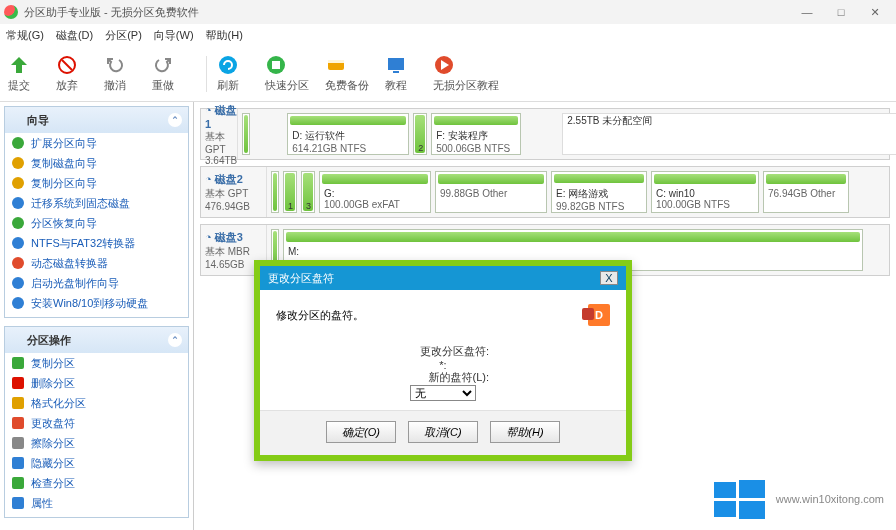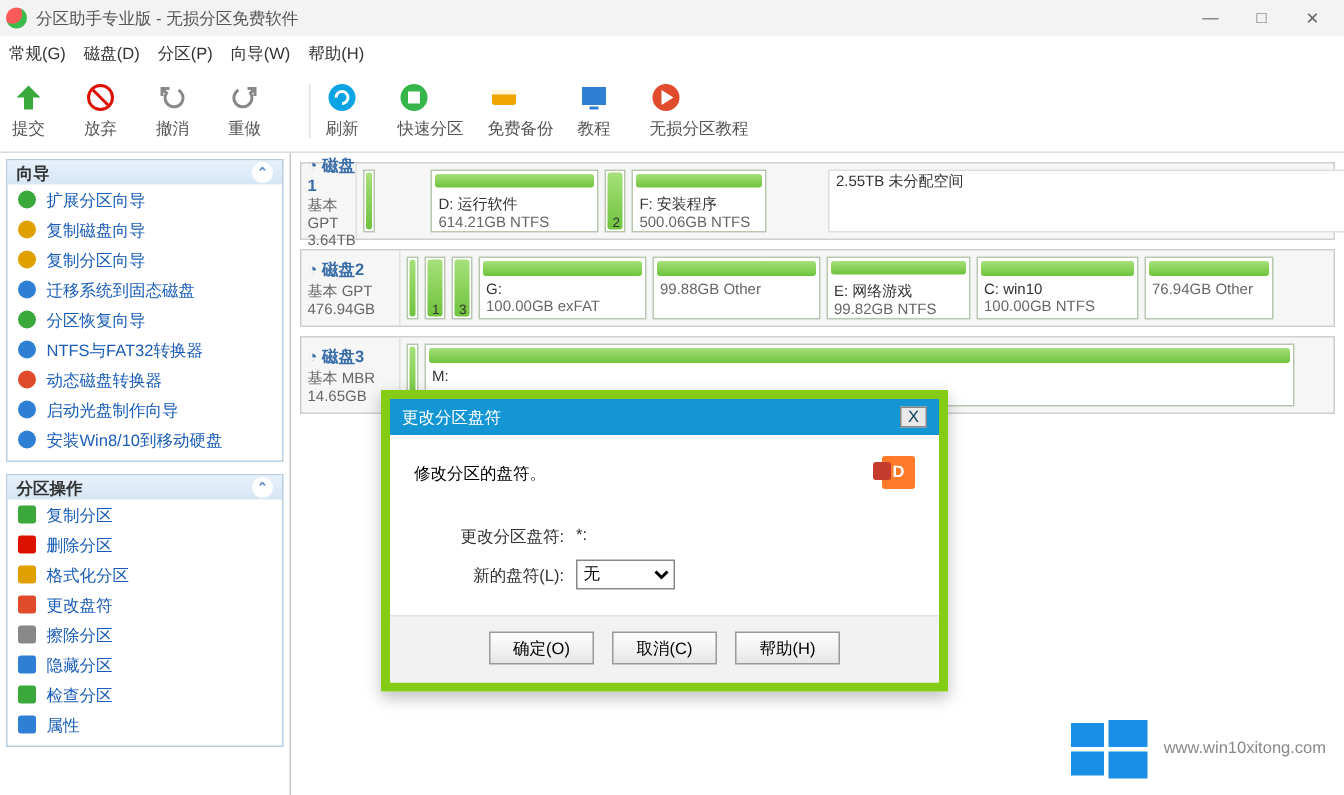--- a/index.html
+++ b/index.html
@@ -22,21 +22,21 @@
 .tb-btn .lbl { font-size: 11px; }
 .tb-sep { width: 1px; height: 36px; background: #e0e0e0; margin: 0 6px; }
 .tb-icon { width: 22px; height: 22px; display: inline-flex; justify-content: center; align-items: center; }
 
 
 .content { display: flex; height: calc(530px - 24px - 22px - 56px); }
 
 
 .sidebar { width: 194px; background: #fff; border-right: 1px solid #ccc; padding: 4px 4px 4px 4px; overflow: hidden; }
 .panel { border: 1px solid #b8cde0; margin-bottom: 8px; padding-bottom: 4px; }
-.panel-head { background: linear-gradient(#e8f1fb, #d6e6f6); height: 16px; display: flex; align-items: center; padding: 0 6px; font-weight: bold; color: #333; position: relative; }
+.panel-head { background: linear-gradient(#e8f1fb, #d6e6f6); height: 26px; display: flex; align-items: center; padding: 0 22px; font-weight: bold; color: #333; position: relative; }
 .panel-head .chev { position: absolute; right: 6px; width: 14px; height: 14px; border-radius: 50%; background: #fff; display: inline-flex; align-items: center; justify-content: center; color: #6a8fc3; font-size: 9px; }
 .panel-item { height: 20px; display: flex; align-items: center; padding: 0 6px; gap: 6px; color: #1a5db8; cursor: default; }
 .panel-item .pi-icon { width: 14px; height: 14px; display: inline-block; }
 
 
 .main { flex: 1; padding: 6px; background: #fff; overflow: hidden; }
 .disk-row { border: 1px solid #cfcfcf; background: #f6f6f6; margin-bottom: 6px; display: flex; height: 52px; }
 .disk-left { width: 66px; display: flex; flex-direction: column; justify-content: center; padding-left: 4px; color: #5d7a99; border-right: 1px solid #e0e0e0; }
 .disk-left .dname { font-weight: bold; color: #3a6ea8; }
 .disk-left .dtype { font-size: 10px; color: #666; }
@@ -50,26 +50,26 @@
 .part.tiny { width: 10px; }
 
 
 .dialog { position: absolute; left: 254px; top: 260px; width: 378px; border: 6px solid #84cc16; box-shadow: 0 4px 10px rgba(0,0,0,.25); background: #fff; }
 .dlg-title { height: 24px; background: #1596d4; color: #fff; display: flex; align-items: center; padding: 0 8px; }
 .dlg-title .close { margin-left: auto; width: 18px; text-align: center; color: #0a3d5c; background:#e9e9e9; border:1px solid #888; cursor:default; }
 .dlg-body { padding: 14px 16px; }
 .dlg-desc { display:flex; justify-content:space-between; align-items:center; margin-bottom:18px; height:22px; }
 .dlg-desc .d-icon { width:22px; height:22px; background:#ff7a2a; border-radius:2px; color:#fff; display:inline-flex; align-items:center; justify-content:center; font-size:11px; font-weight:bold; position:relative; }
 .dlg-desc .d-icon::before { content:""; position:absolute; left:-6px; top:4px; width:12px; height:12px; background:#c53b2d; border-radius:2px; }
-.dlg-row { display:flex; align-items:center; height:26px; }
+.dlg-row { display:flex; align-items:center; height:26px;flex-direction:column; }
 .dlg-row label { width: 100px; text-align:right; margin-right:8px; color:#333; }
 .dlg-row .val { color:#333; }
 .dlg-row select { width:66px; height:20px; border:1px solid #888; background:#fff; font-size:11px; }
 .dlg-buttons { display:flex; justify-content:center; gap:12px; padding: 10px 0 12px; background:#f2f2f2; border-top:1px solid #e1e1e1; }
-.dlg-buttons button { min-width:70px; height:22px; border:1px solid #999; background:linear-gradient(#fff,#e6e6e6); cursor:default; font-size:11px; }
+.dlg-buttons button { min-width:70px; height:22px; border:1px solid #999; background:linear-gradient(#fff,#e6e6e6); cursor:default; font-size:11px;font-style:italic; }
 
 
 .watermark { position:absolute; right:12px; bottom:10px; display:flex; align-items:center; gap:10px; }
 .watermark .logo { width:52px; height:42px; }
 .watermark .txt { text-align:left; }
 .watermark .txt .big { font-size:20px; color:#333; }
 .watermark .txt .big b { color:#1a8fe6; font-weight:bold; }
 .watermark .txt .url { font-size:11px; color:#888; }
 </style>
 </head>
@@ -300,21 +300,21 @@
       <div class="disk-row">
         <div class="disk-left">
           <span class="dname">◔ 磁盘1</span>
           <span class="dtype">基本 GPT</span>
           <span class="dsize">3.64TB</span>
         </div>
         <div class="disk-parts">
           <div class="part tiny" style="width: 8px;">
             <div class="fill" style="height:100%;margin:1px"></div>
           </div>
-          <div class="part" style="width: 112px; margin-left: 33px;">
+          <div class="part" style="width: 122px; margin-left: 33px;">
             <div class="fill"></div>
             <span class="plabel">D: 运行软件</span>
             <span class="psize">614.21GB NTFS</span>
           </div>
           <div class="part" style="width: 14px;">
             <div class="fill" style="height:100%;margin:1px"></div>
             <span class="plabel" style="position:absolute;bottom:1px;font-size:9px">2</span>
           </div>
           <div class="part" style="width: 90px;">
             <div class="fill"></div>

